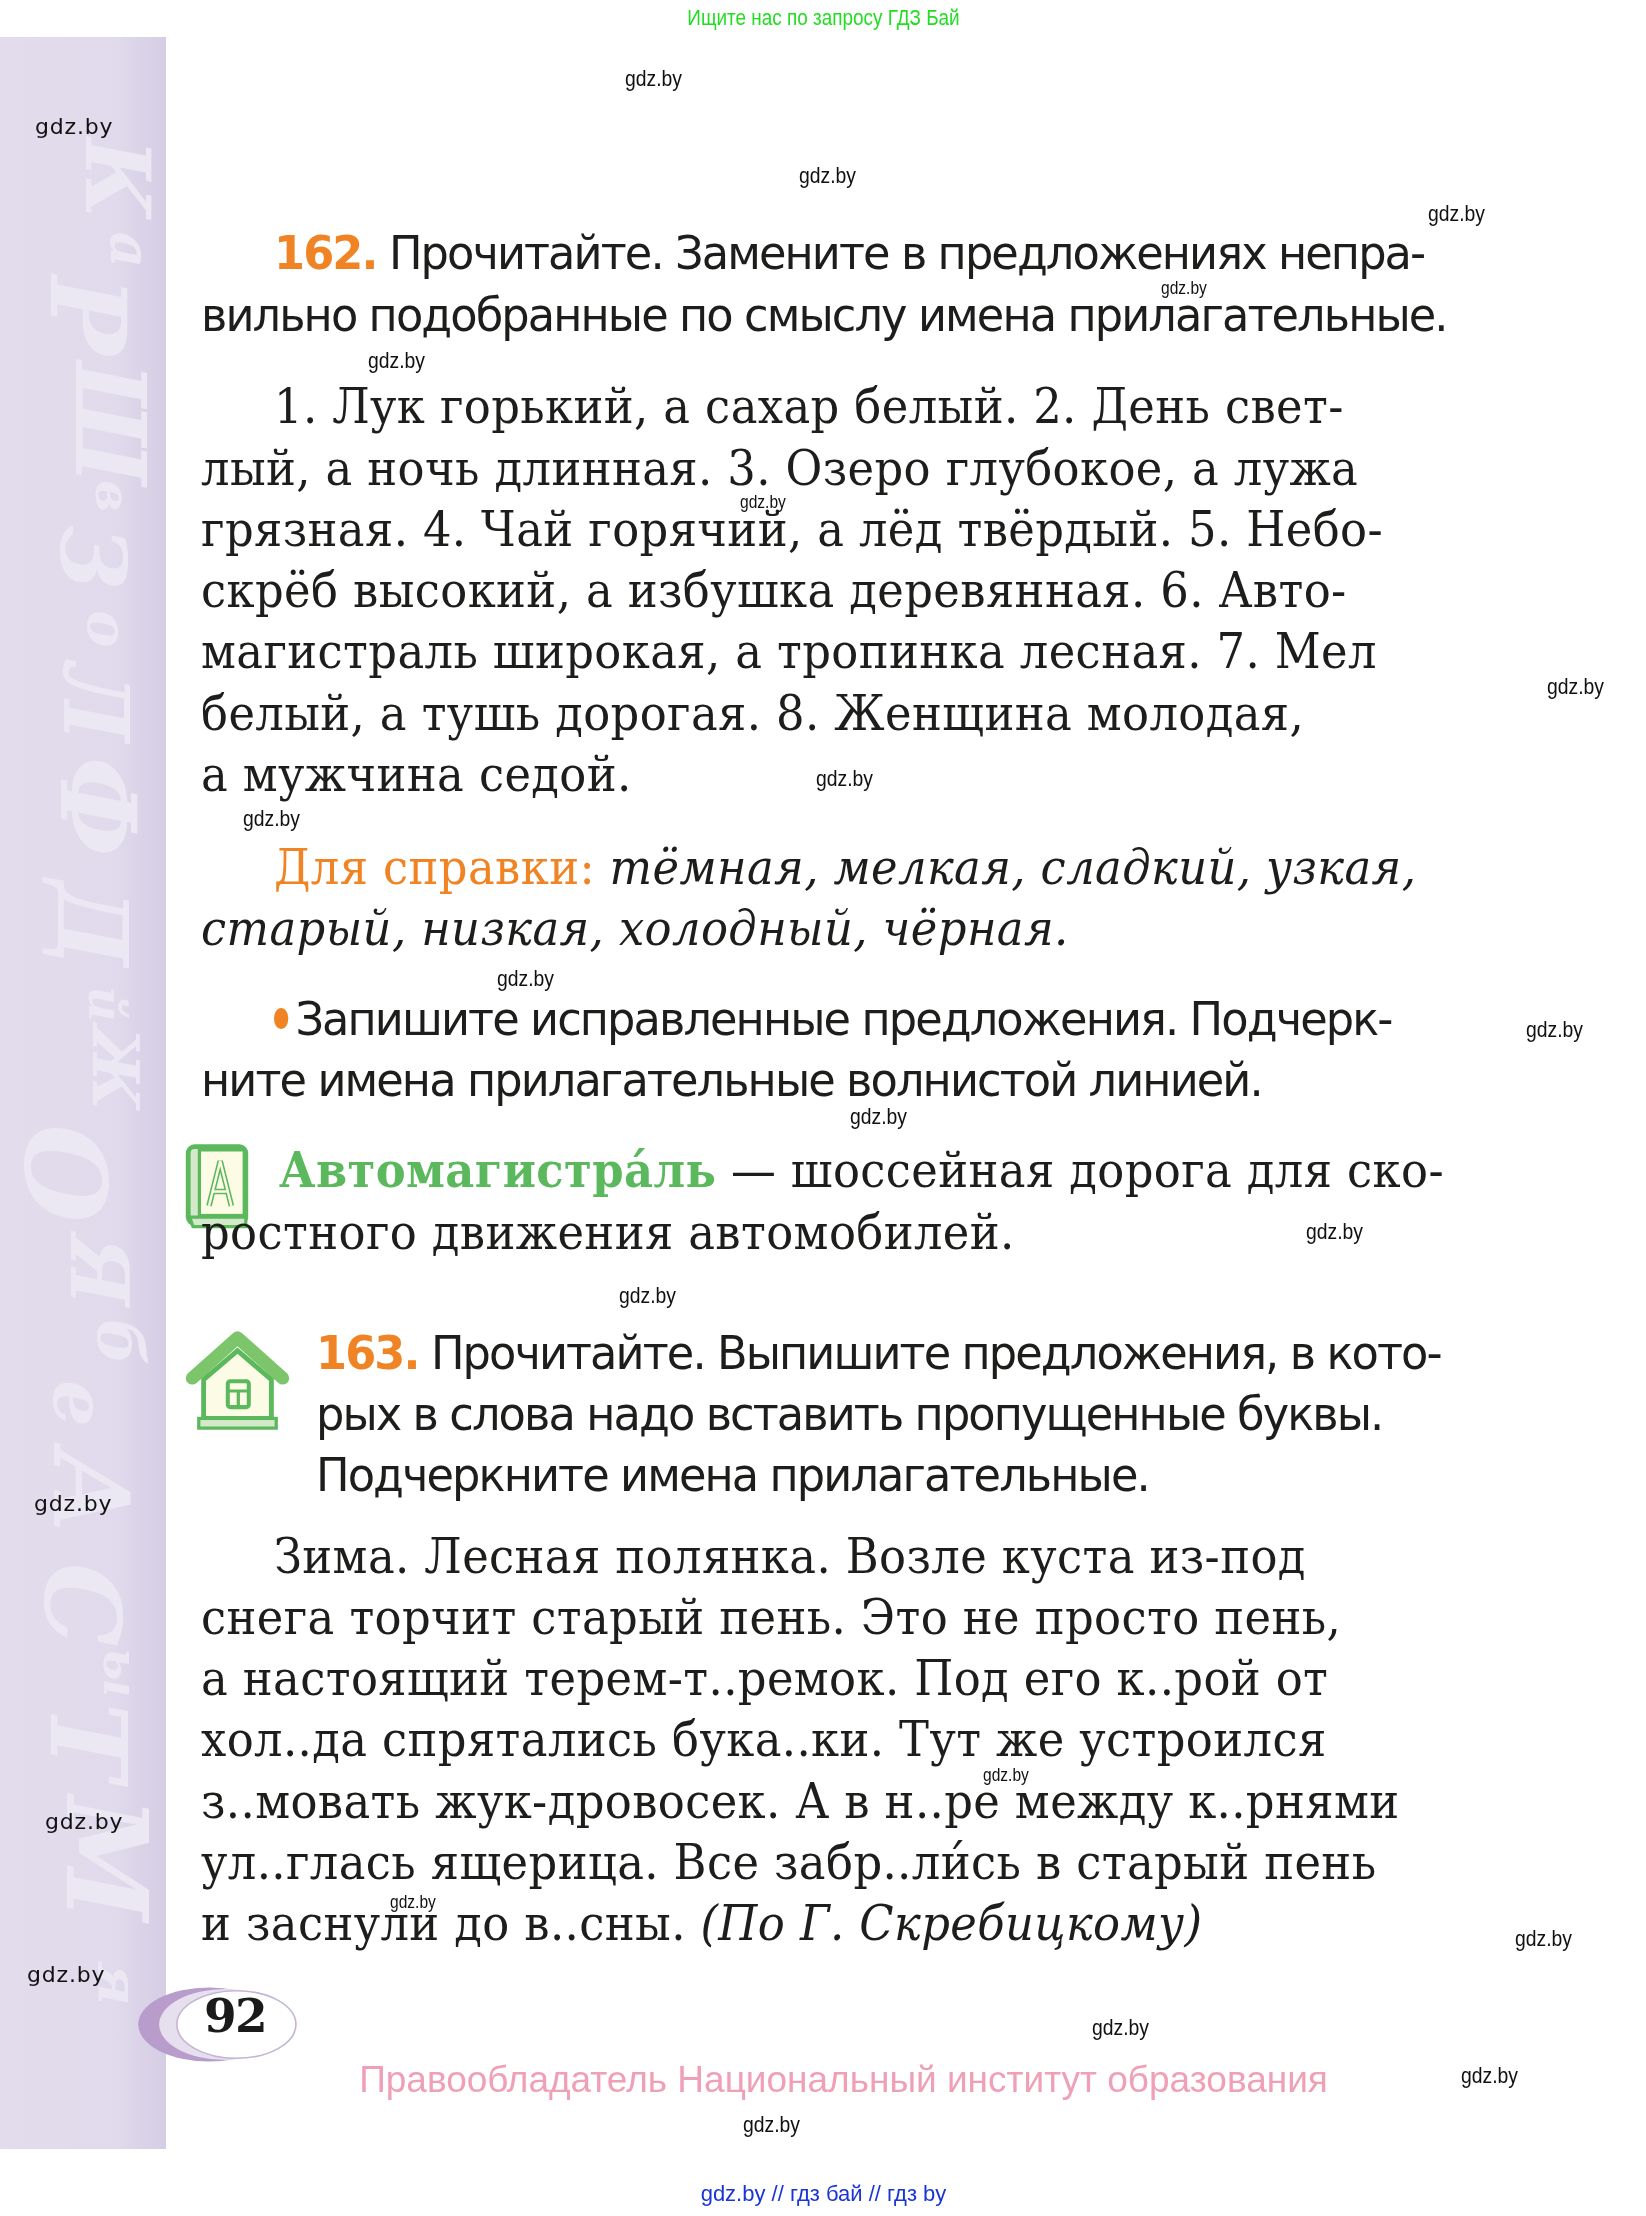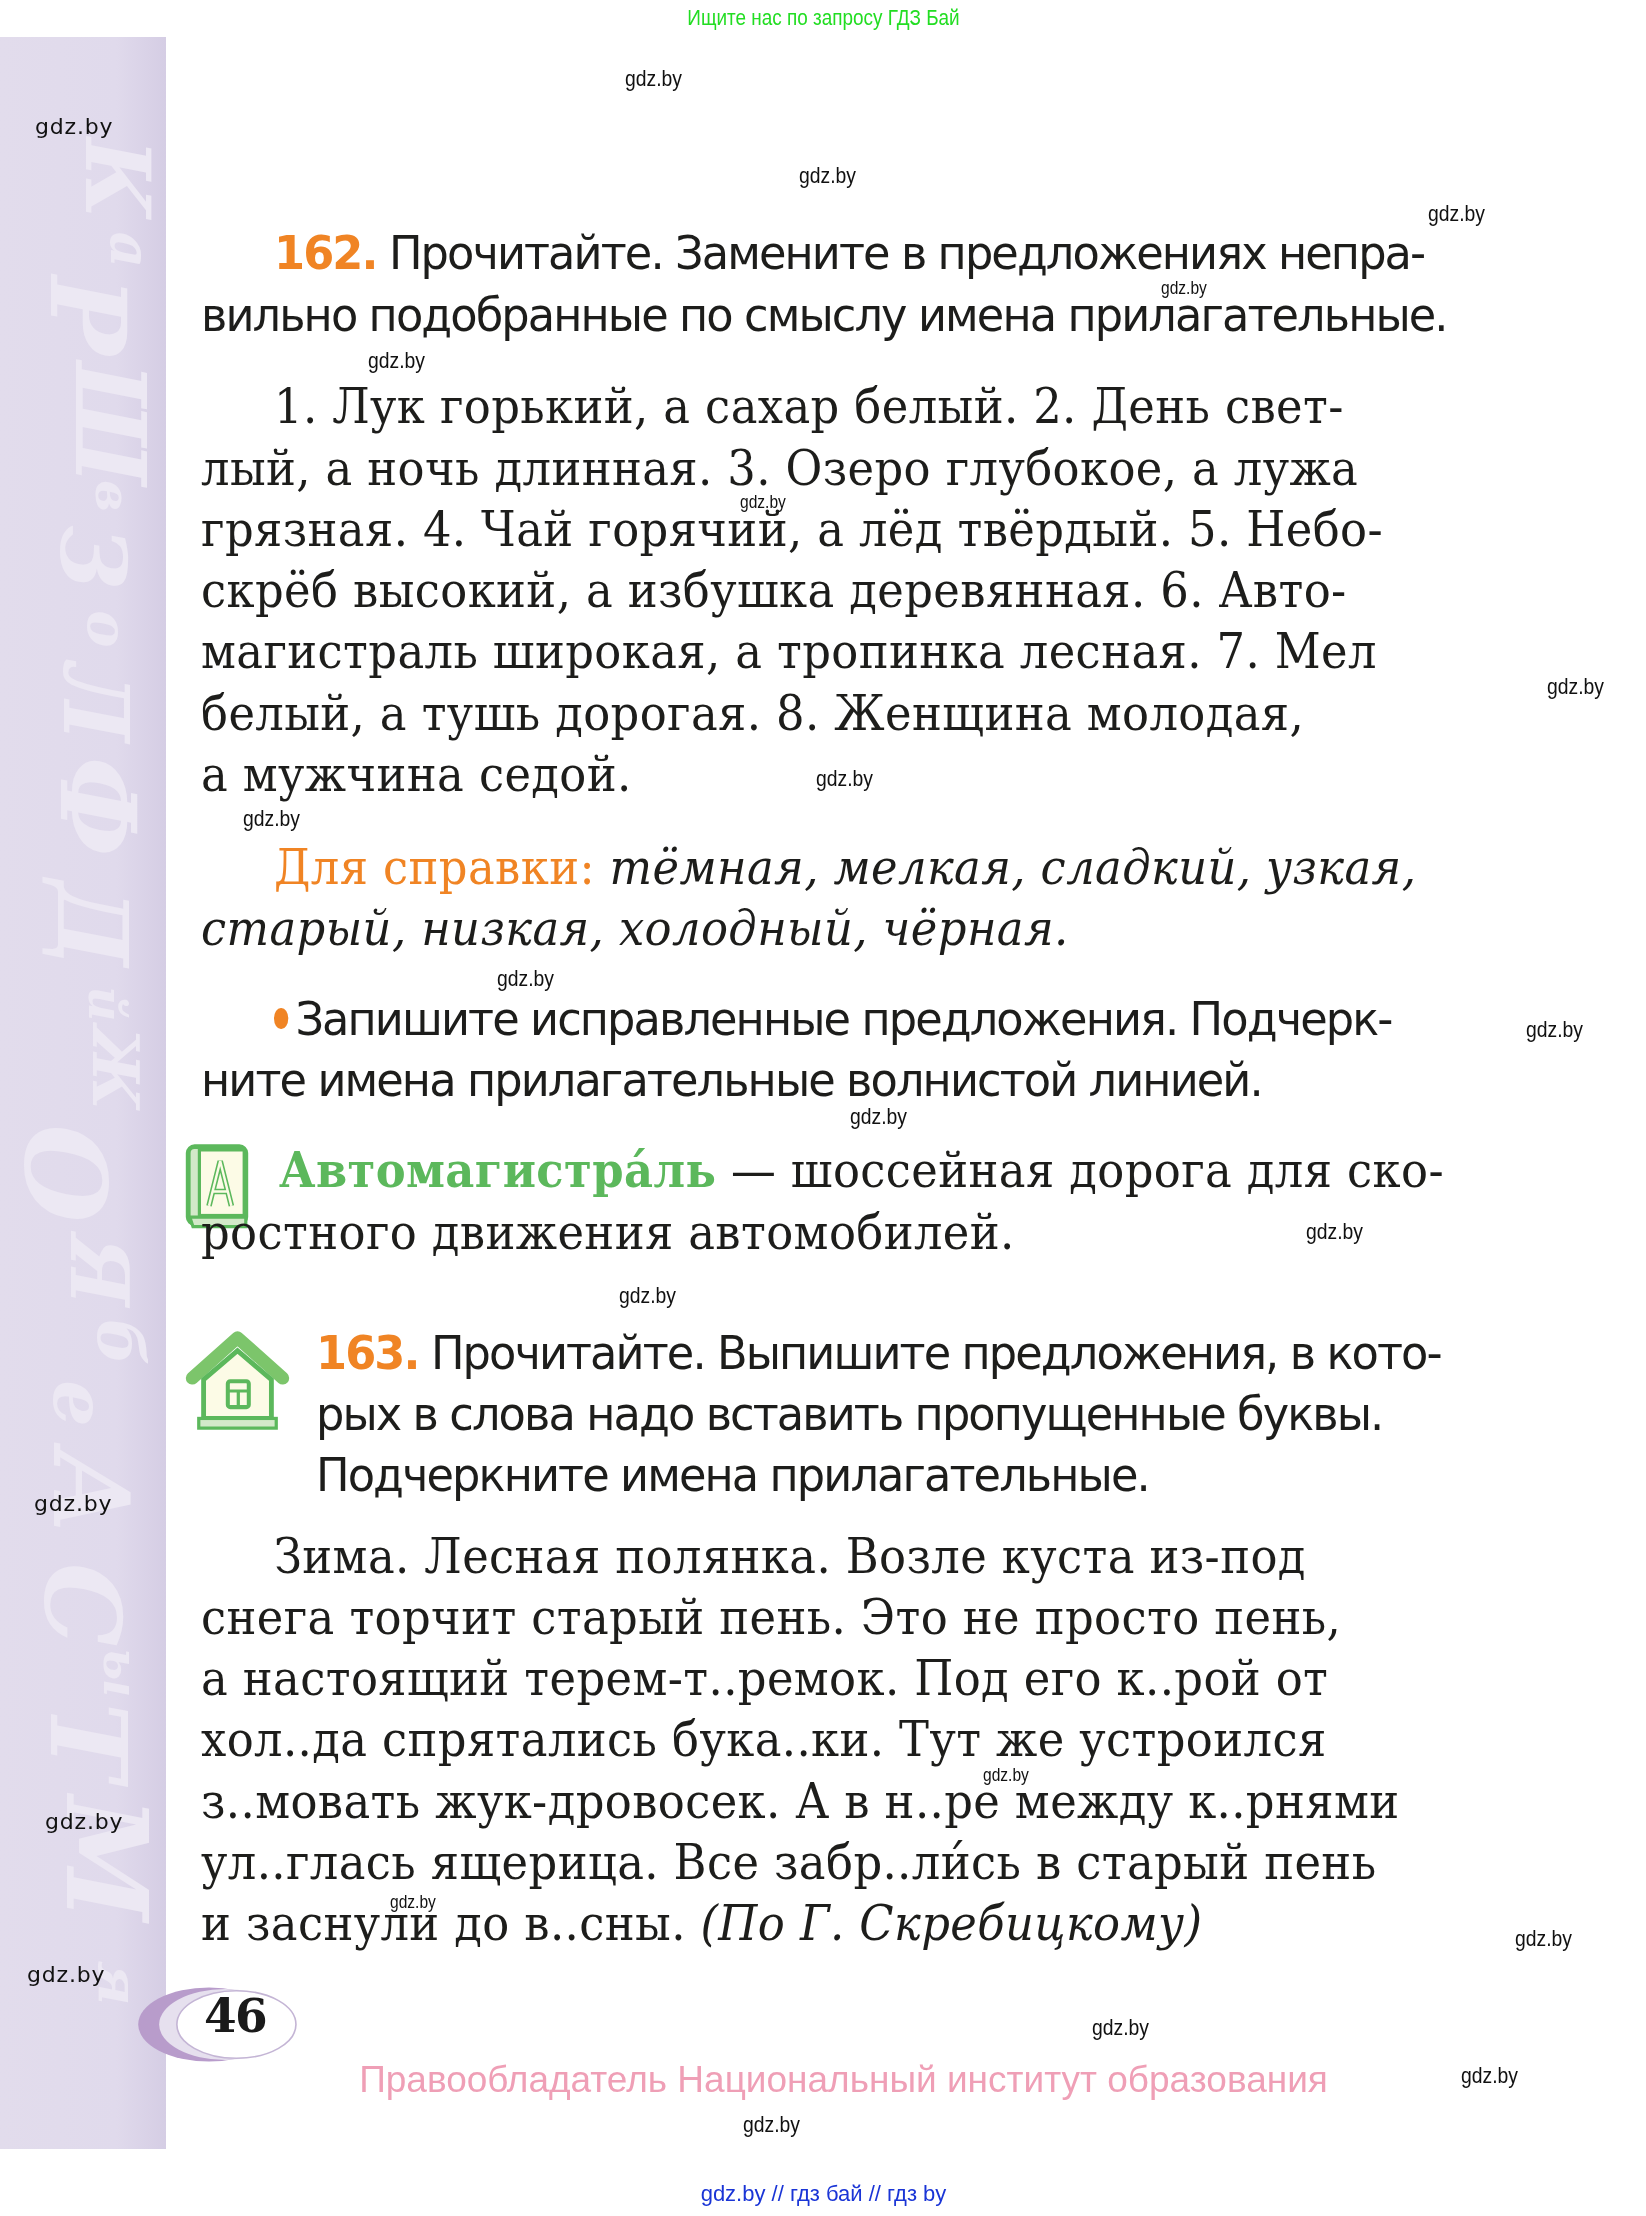--- a/index.html
+++ b/index.html
@@ -116,21 +116,21 @@
     <span>и заснули до в..сны.</span>
     <span class="italic">(По Г. Скребицкому)</span>
   </div>
 </div>
 
 <svg class="page-badge" width="169" height="81" viewBox="0 0 210 100">
   <ellipse cx="92" cy="50" rx="88" ry="46" fill="#b89ccb"></ellipse>
   <ellipse cx="112" cy="50" rx="82" ry="44" fill="#e6e0ee"></ellipse>
   <ellipse cx="126" cy="50" rx="74" ry="42" fill="#ffffff" stroke="#c4b5d5" stroke-width="2"></ellipse>
 </svg>
-<div class="page-num">46</div>
+<div class="page-num">92</div>
 
 <div class="copyright">Правообладатель Национальный институт образования</div>
 
 <div class="bottom-links">gdz.by  //  гдз бай  //  гдз by</div>
 
 <div id="wm-layer">
     <div class="wm" style="left: 625px; top: 66px;">gdz.by</div>
     <div class="wm wide" style="left: 35px; top: 114px;">gdz.by</div>
     <div class="wm" style="left: 799px; top: 163px;">gdz.by</div>
     <div class="wm" style="left: 1428px; top: 201px;">gdz.by</div>

